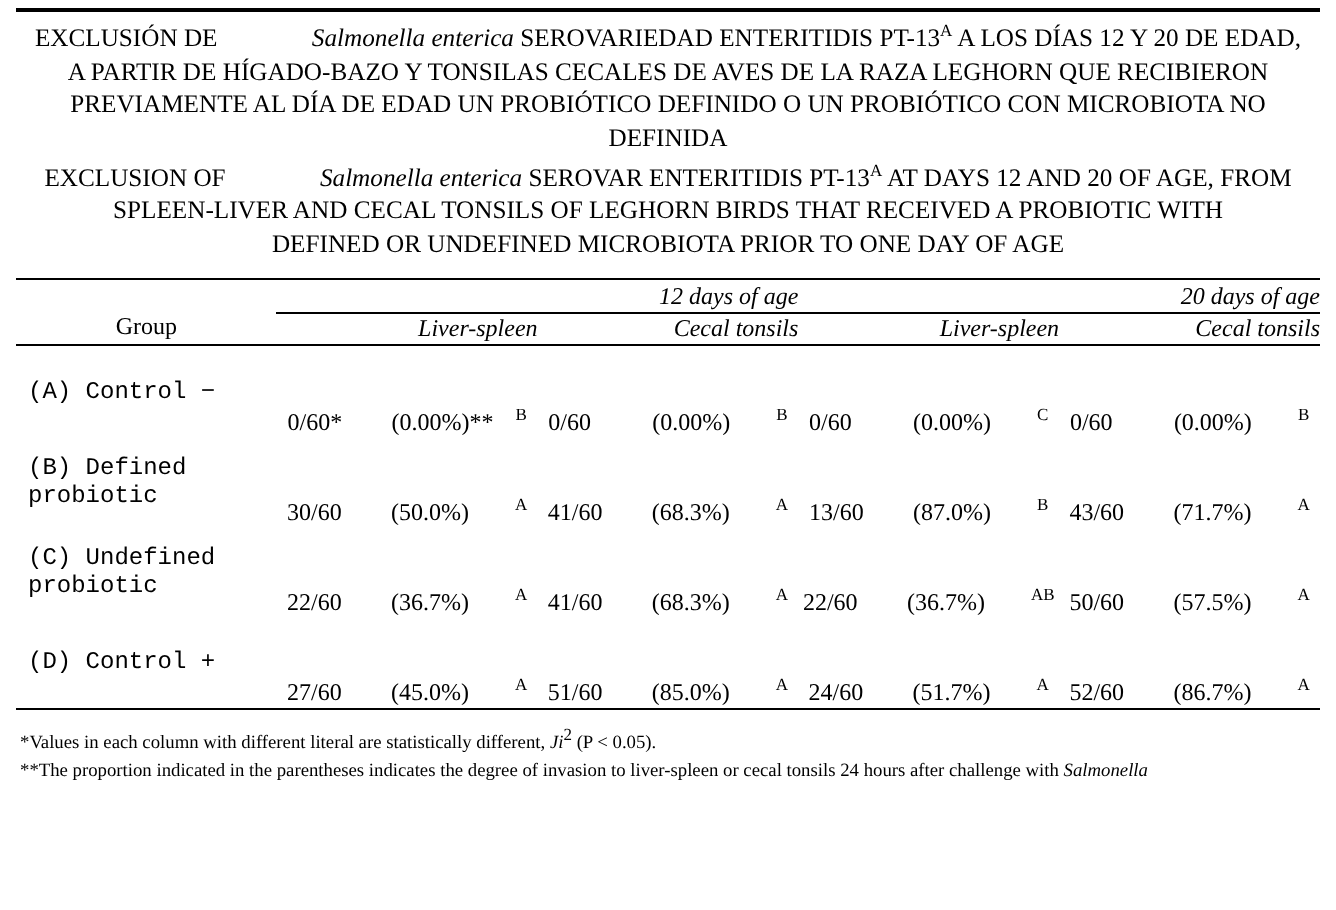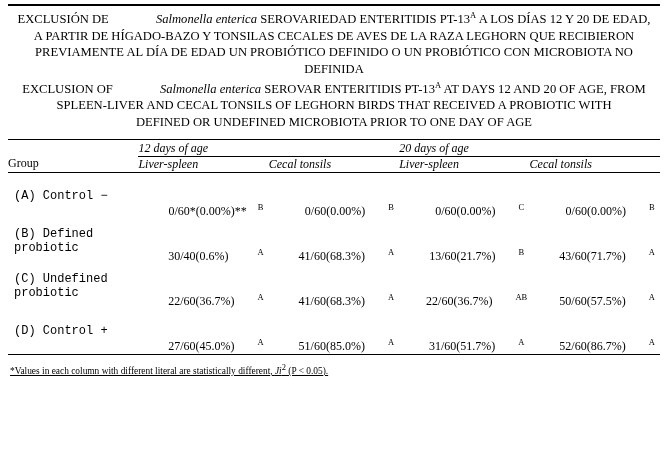--- a/index.html
+++ b/index.html
@@ -55,68 +55,68 @@
     font-size: 11.8px;
   }
   table.data td, table.data th {
     padding: 0;
     font-weight: normal;
   }
   .rule-black {
     border-top: 1px solid #000;
   }
   .grouphead-row td {
-    text-align: left;
+    text-align: right;
     font-style: italic;
     font-size: 12px;
     padding: 6px 0 5px 0;
   }
   .grouphead-row td.span2 {
     border-bottom: 1px solid #000;
   }
   .colhead-row td {
-    text-align: left;
+    text-align: right;
     font-style: italic;
     font-size: 12px;
     padding: 9px 0 9px 0;
   }
   .colhead-row td.grouplabel {
     font-style: normal;
-    text-align: left;
+    text-align: center;
   }
   .body-row td {
     padding: 11px 0 11px 0;
     font-size: 12px;
     text-align: center;
   }
   .body-row td.rowlabel {
     text-align: left;
     padding-left: 6px;
     font-family: Liberation Mono, monospace;
   }
   .cellval .val {
     display: inline-block;
     min-width: 52px;
-    text-align: right;
+    text-align: left;
     margin-top: 30px;
   }
   .cellval .pct {
     display: inline-block;
     min-width: 62px;
     text-align: left;
   }
   .letter { font-size: 8.5px; vertical-align: super; }
 
   .footnotes {
     margin-top: 6px;
     font-size: 9.4px;
     line-height: 1.38;
     padding: 0 2px;
   }
-  .footnotes p { margin: 0 0 1px 0; text-decoration: underline; }
+  .footnotes p { margin: 0 0 1px 0; }
   .footnotes .it { font-style: italic; }
 </style>
 </head>
 <body>
 
 <div class="page">
 
   <div class="rule-top"></div>
 
 
@@ -157,45 +157,46 @@
     <tr class="body-row">
       <td class="rowlabel">(A) Control −</td>
       <td class="cellval"><span class="val">0/60*</span><span class="pct">(0.00%)**</span><span class="letter">B</span></td>
       <td class="cellval"><span class="val">0/60</span><span class="pct">(0.00%)</span><span class="letter">B</span></td>
       <td class="cellval"><span class="val">0/60</span><span class="pct">(0.00%)</span><span class="letter">C</span></td>
       <td class="cellval"><span class="val">0/60</span><span class="pct">(0.00%)</span><span class="letter">B</span></td>
     </tr>
 
     <tr class="body-row">
       <td class="rowlabel">(B) Defined probiotic</td>
-      <td class="cellval"><span class="val">30/40</span><span class="pct">(0.6%)</span><span class="letter">A</span></td>
+      <td class="cellval"><span class="val">30/60</span><span class="pct">(50.0%)</span><span class="letter">A</span></td>
       <td class="cellval"><span class="val">41/60</span><span class="pct">(68.3%)</span><span class="letter">A</span></td>
-      <td class="cellval"><span class="val">13/60</span><span class="pct">(21.7%)</span><span class="letter">B</span></td>
+      <td class="cellval"><span class="val">13/60</span><span class="pct">(87.0%)</span><span class="letter">B</span></td>
       <td class="cellval"><span class="val">43/60</span><span class="pct">(71.7%)</span><span class="letter">A</span></td>
     </tr>
 
     <tr class="body-row">
       <td class="rowlabel">(C) Undefined probiotic</td>
       <td class="cellval"><span class="val">22/60</span><span class="pct">(36.7%)</span><span class="letter">A</span></td>
       <td class="cellval"><span class="val">41/60</span><span class="pct">(68.3%)</span><span class="letter">A</span></td>
       <td class="cellval"><span class="val">22/60</span><span class="pct">(36.7%)</span><span class="letter">AB</span></td>
       <td class="cellval"><span class="val">50/60</span><span class="pct">(57.5%)</span><span class="letter">A</span></td>
     </tr>
 
     <tr class="body-row">
       <td class="rowlabel">(D) Control +</td>
       <td class="cellval"><span class="val">27/60</span><span class="pct">(45.0%)</span><span class="letter">A</span></td>
       <td class="cellval"><span class="val">51/60</span><span class="pct">(85.0%)</span><span class="letter">A</span></td>
-      <td class="cellval"><span class="val">31/60</span><span class="pct">(51.7%)</span><span class="letter">A</span></td>
+      <td class="cellval"><span class="val">24/60</span><span class="pct">(51.7%)</span><span class="letter">A</span></td>
       <td class="cellval"><span class="val">52/60</span><span class="pct">(86.7%)</span><span class="letter">A</span></td>
     </tr>
 
     <tr>
       <td colspan="5" class="rule-black" style="height:1px;padding:0"></td>
     </tr>
   </tbody>
     </table>
 
   <div class="footnotes">
     <p><span>*Values in each column with different literal are statistically different, </span><span class="it">Ji</span><span class="sup">2</span><span> (P &lt; 0.05).</span></p>
+    <p><span>**The proportion indicated in the parentheses indicates the degree of invasion to liver-spleen or cecal tonsils 24 hours after challenge with </span><span class="it">Salmonella</span></p>
   </div>
 
 </div>
 
 </body></html>

